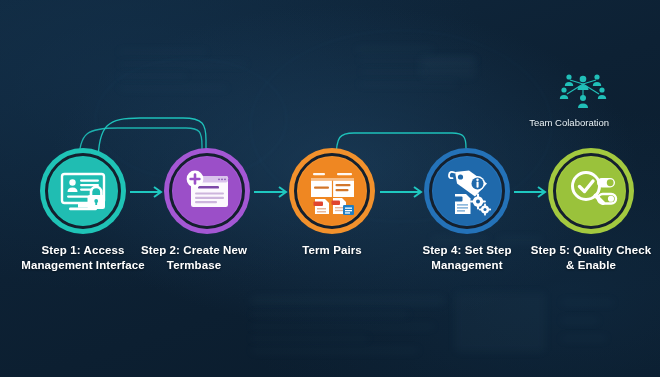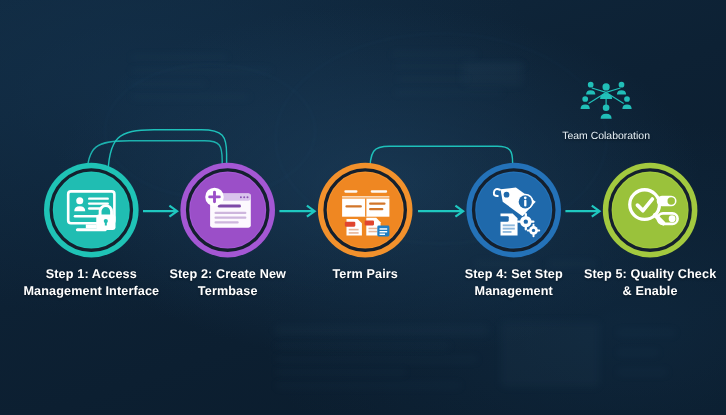--- a/index.html
+++ b/index.html
@@ -43,21 +43,21 @@
   .glyph{position:absolute;left:0;top:0;width:86px;height:86px;}
 
   
   .caption{
     position:absolute;top:243px;width:170px;text-align:center;
     color:#ffffff;font-size:11.5px;font-weight:bold;line-height:15px;
     letter-spacing:.1px;text-shadow:0 1px 2px rgba(0,0,0,.45);
   }
 
   
-  #team{position:absolute;left:493px;top:72px;width:116px;text-align:center;}
+  #team{position:absolute;left:493px;top:72px;width:116px;text-align:right;}
   #team .tc-label{
     margin-top:3px;color:#e9f3f8;font-size:9.5px;font-weight:normal;
     text-shadow:0 1px 2px rgba(0,0,0,.5);
   }
 </style>
 </head>
 <body>
 
 <div id="stage">
 
@@ -200,21 +200,21 @@
         <rect x="31" y="53.1" width="22" height="2.1" rx="1"></rect>
       </g>
 
       <circle cx="31" cy="31" r="8.4" fill="#ffffff"></circle>
       <g stroke="#9b4fc8" stroke-width="2.6" stroke-linecap="round">
         <line x1="31" y1="26.6" x2="31" y2="35.4"></line>
         <line x1="26.6" y1="31" x2="35.4" y2="31"></line>
       </g>
     </svg>
   </div>
-  <div class="caption" style="left:122px;">
+  <div class="caption" style="left:109px;">
     <div>Step 2: Create New</div>
     <div>Termbase</div>
   </div>
 
   <div class="step" style="left:289px;">
     <div class="ring ring-outer" style="background:#f2912c;"></div>
     <div class="ring-dark"></div>
     <div class="disc" style="background:#ef8722;"></div>
     <svg class="glyph" viewBox="0 0 86 86">
 

